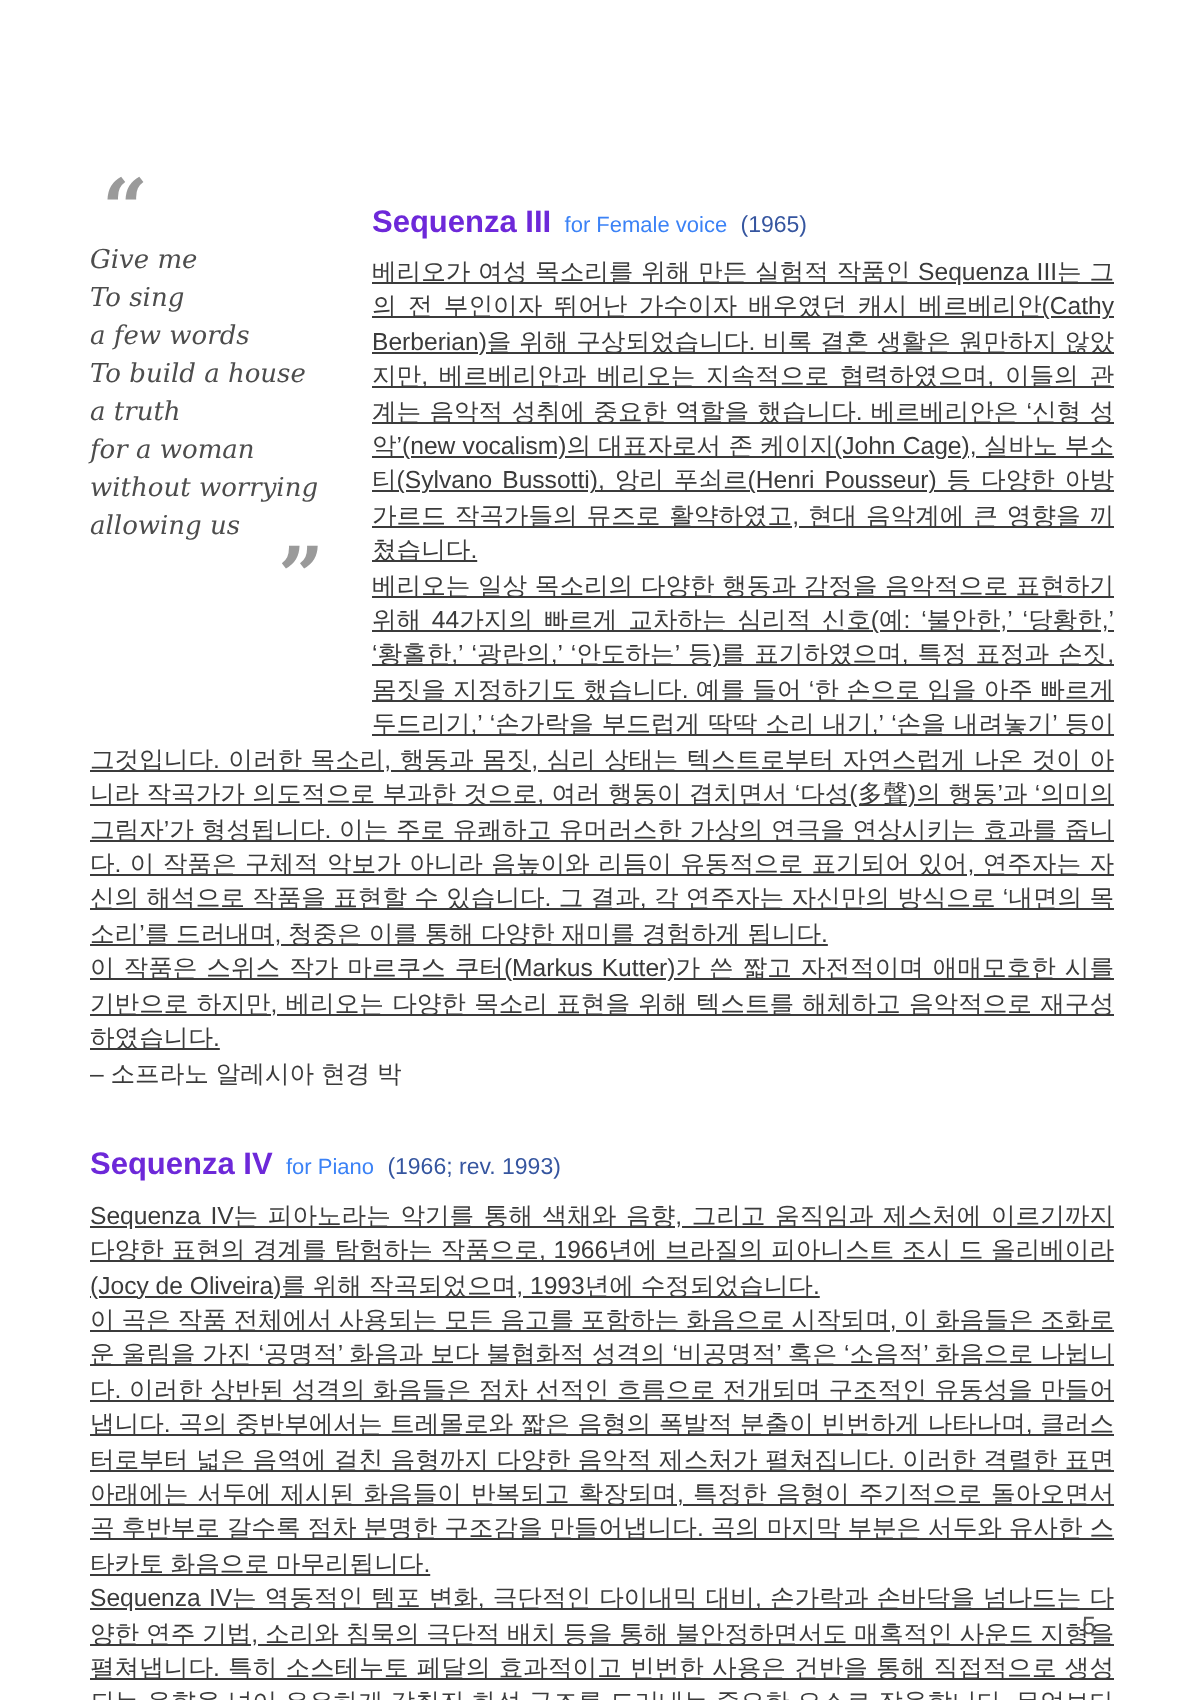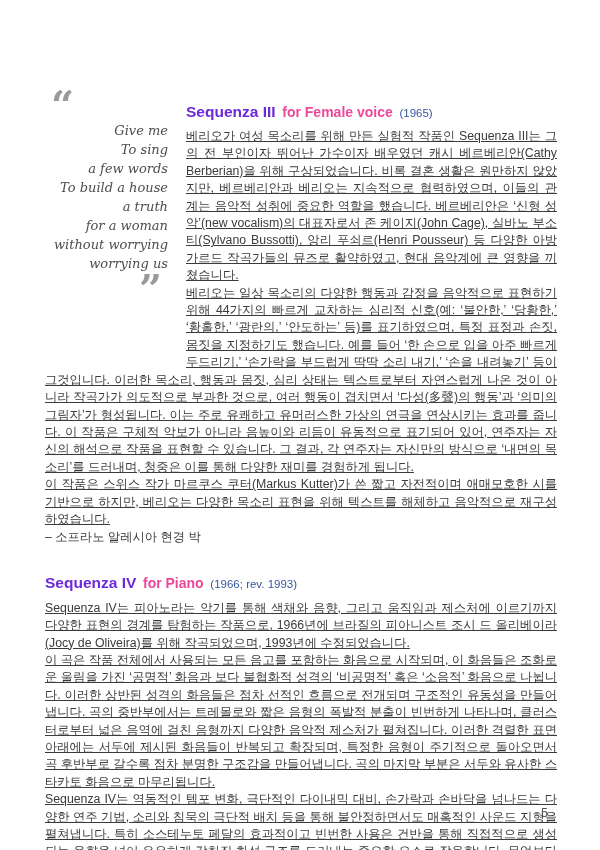--- a/index.html
+++ b/index.html
@@ -35,21 +35,20 @@
     font-weight:bold;
     margin-left:6px;
   }
   .quote-lines{
     font-family:"DejaVu Serif","Liberation Serif",serif;
     font-style:italic;
     font-size:13px;
     line-height:19px;
     color:#4d4d4d;
     margin-top:4px;
-    text-align:right;
   }
   .close-quote{
     font-family:"DejaVu Serif","Liberation Serif",serif;
     font-size:40px;
     line-height:28px;
     color:#9a9a9a;
     font-weight:bold;
     text-align:right;
     padding-right:6px;
     margin-top:2px;
@@ -58,23 +57,23 @@
   .heading{
     margin:0 0 5px 0;
     white-space:nowrap;
   }
   .h-title{
     color:#6d28d9;
     font-weight:bold;
     font-size:15.5px;
   }
   .h-sub{
-    color:#ec4899;
-    font-weight:bold;
-    font-size:14px;
+    color:#3b82f6;
+    font-weight:normal;
+    font-size:11px;
   }
   .h-year{
     color:#35559f;
     font-weight:normal;
     font-size:11.5px;
   }
   
   .para{
     margin:0;
     font-size:12.3px;
@@ -110,21 +109,21 @@
       <aside class="quote-block">
         <div class="open-quote">“</div>
         <div class="quote-lines">
           <div>Give me</div>
           <div>To sing</div>
           <div>a few words</div>
           <div>To build a house</div>
           <div>a truth</div>
           <div>for a woman</div>
           <div>without worrying</div>
-          <div>worrying us</div>
+          <div>allowing us</div>
         </div>
         <div class="close-quote">”</div>
       </aside>
 
       <h2 class="heading">
         <span class="h-title">Sequenza III</span>
         <span class="h-sub">for Female voice</span>
         <span class="h-year">(1965)</span>
       </h2>
 

